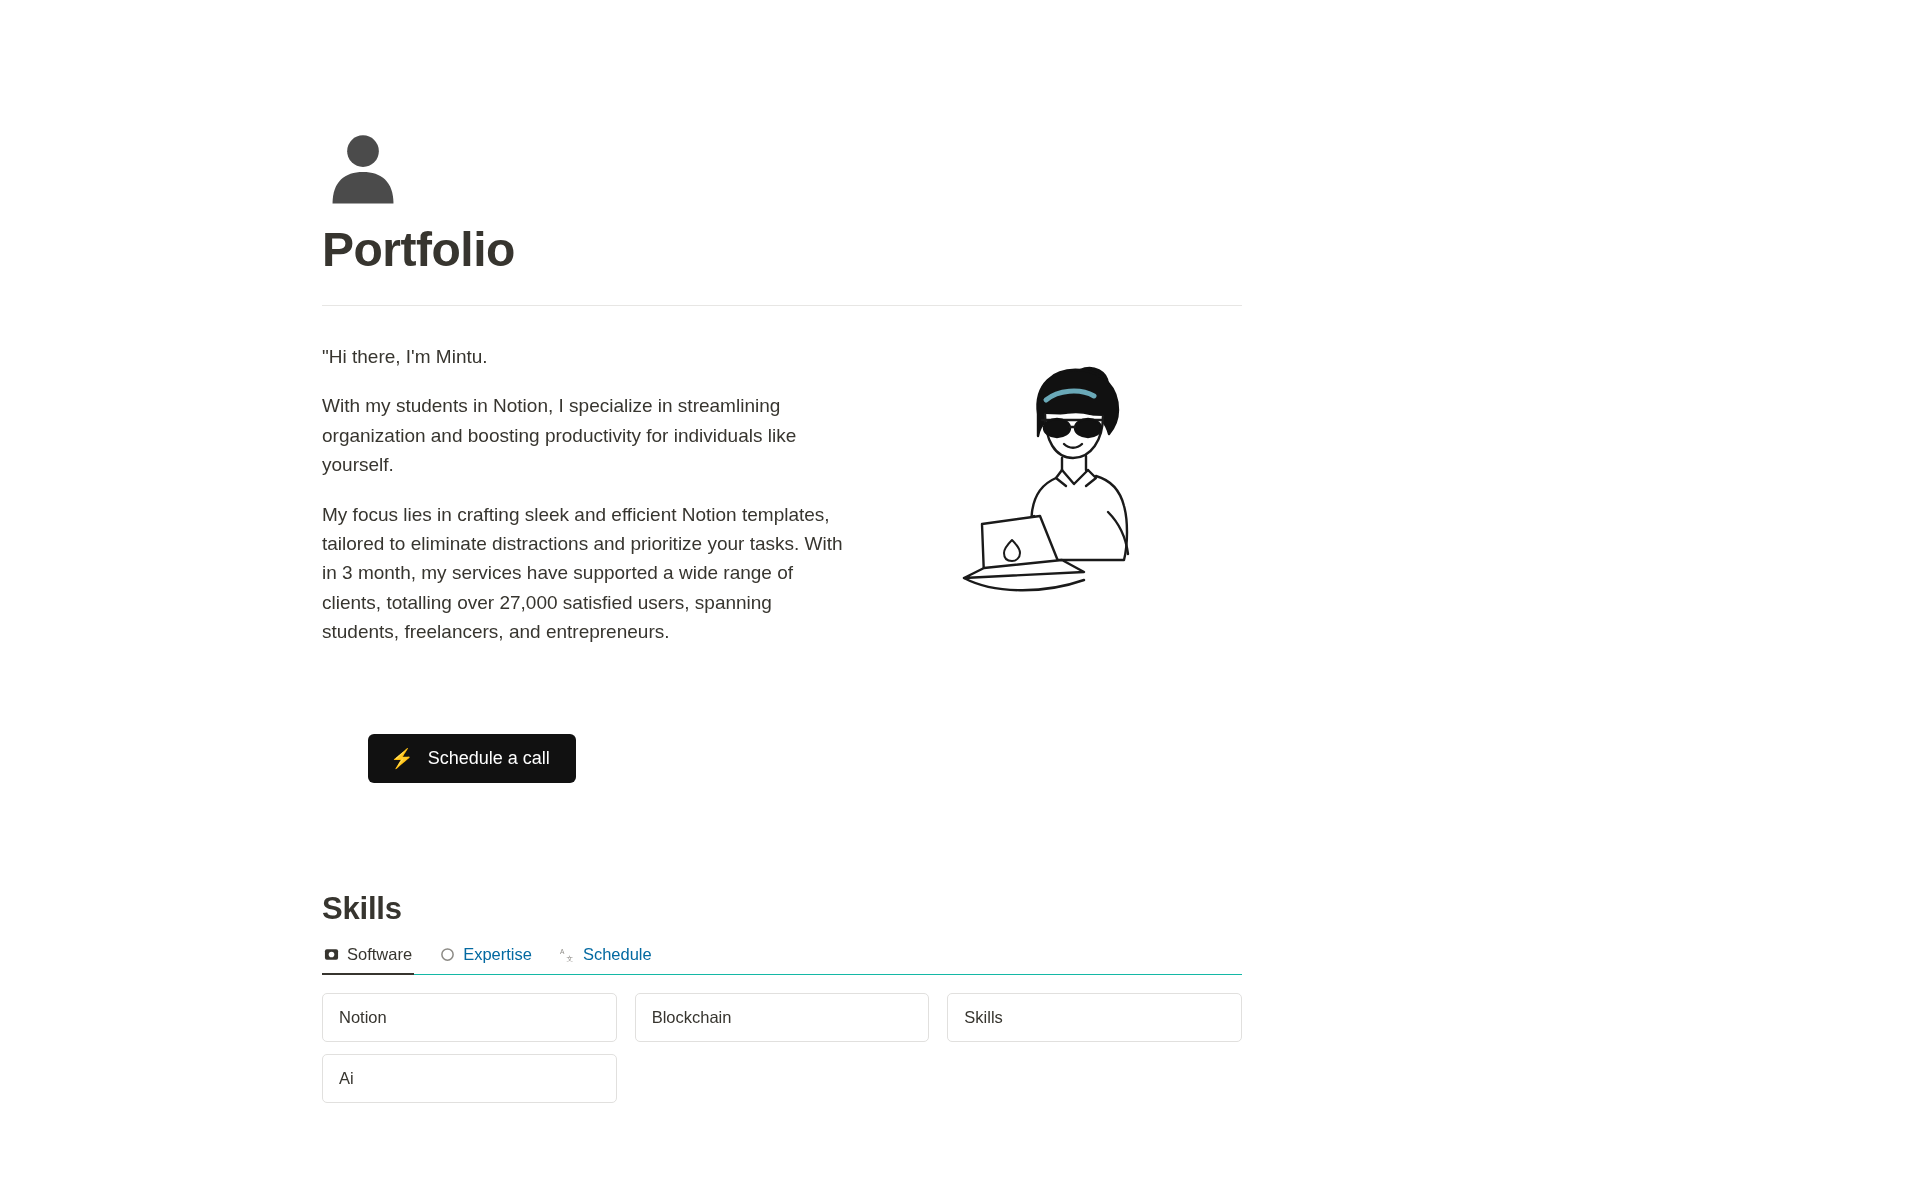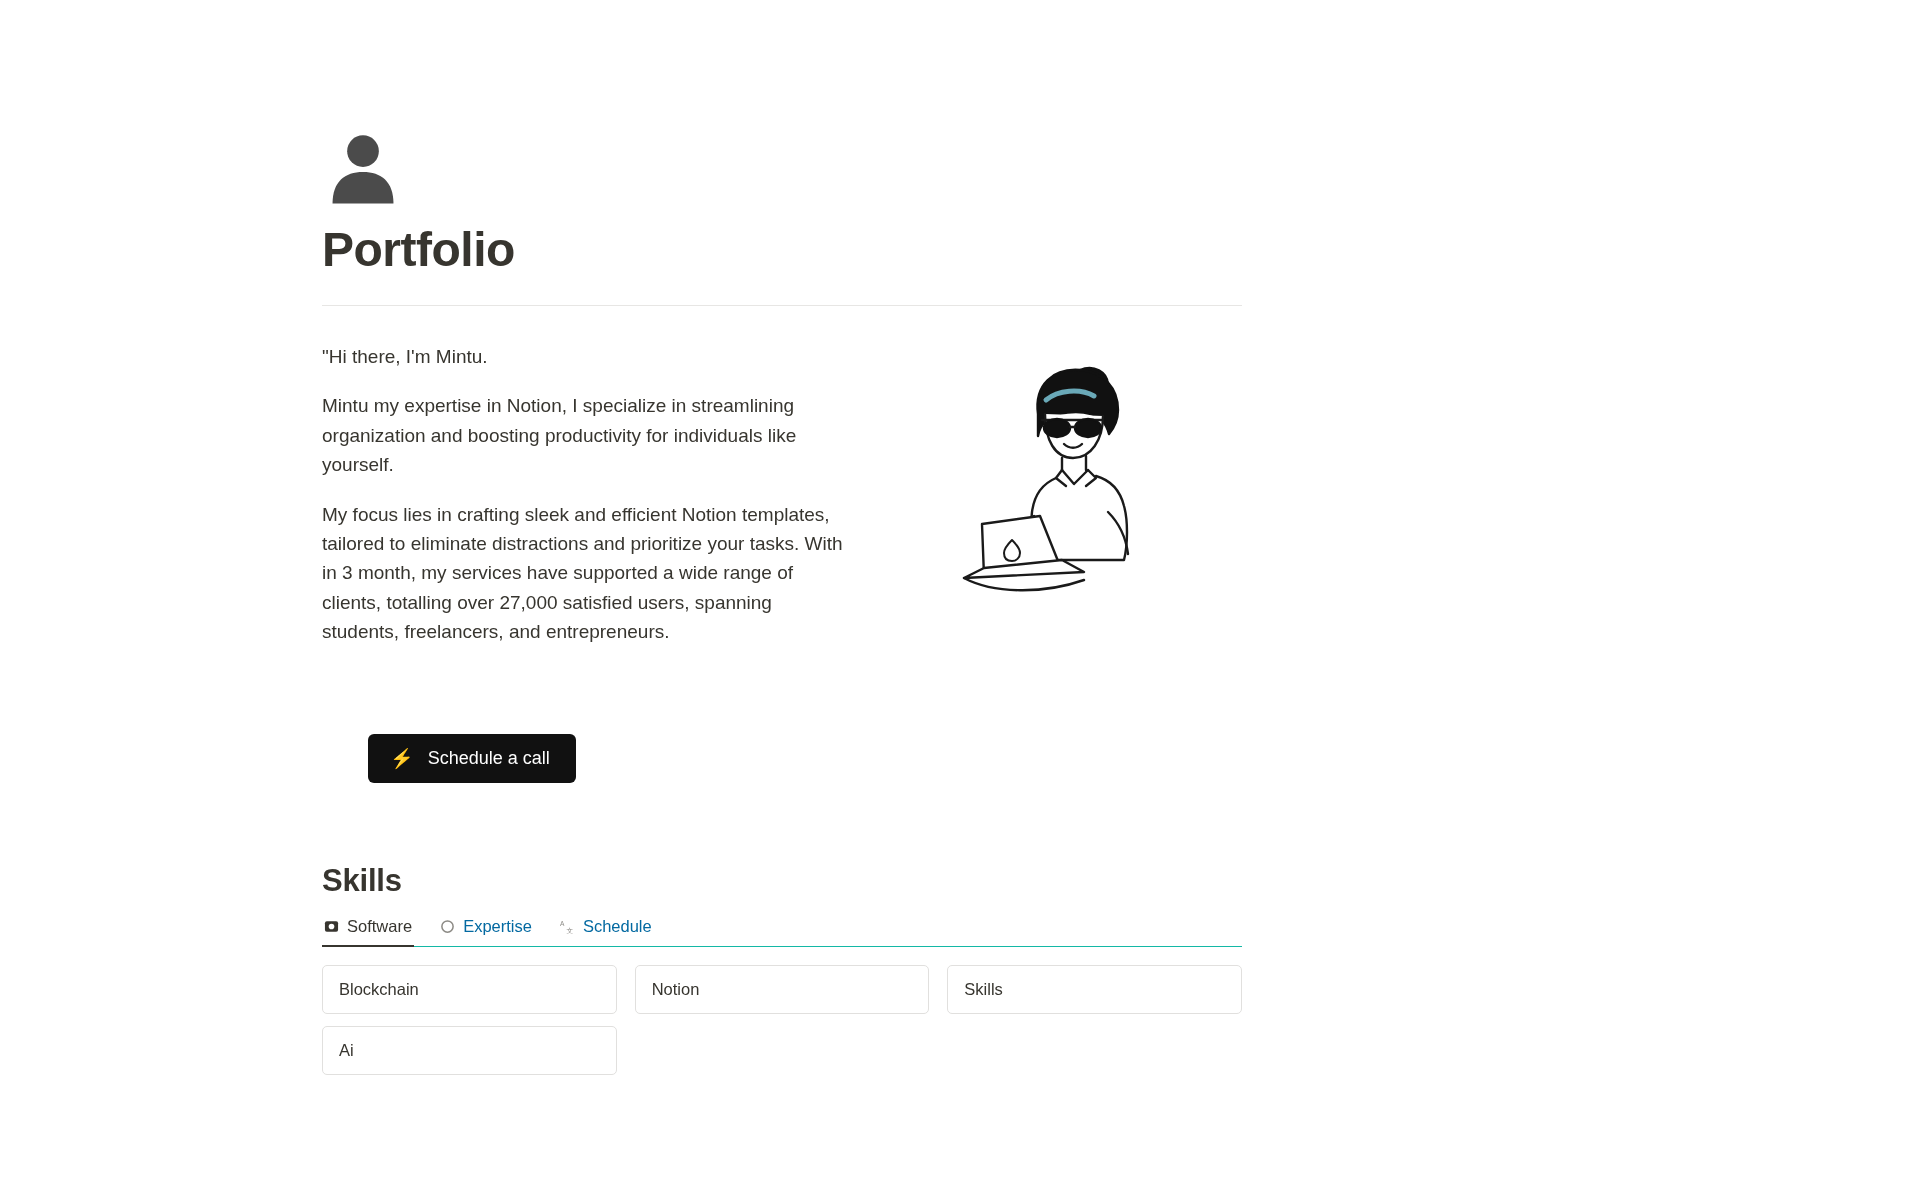--- a/index.html
+++ b/index.html
@@ -83,21 +83,21 @@
     color: #ffffff;
     border: none;
     border-radius: 6px;
     padding: 14px 26px 14px 22px;
     font-size: 18px;
     font-family: "Liberation Sans", sans-serif;
     cursor: pointer;
   }
   .cta-button .bolt { font-size: 19px; line-height: 1; }
   
-  .skills-section { margin-top: 80px; }
+  .skills-section { margin-top: 108px; }
   .skills-title {
     font-size: 31px;
     font-weight: bold;
     margin: 0 0 14px 0;
     letter-spacing: -0.2px;
     color: #37352f;
   }
   .tabs {
     display: flex;
     align-items: flex-end;
@@ -155,21 +155,21 @@
       <circle cx="32" cy="19" r="13" fill="#4b4b4b"></circle>
       <path d="M7 62 C7 44 17 36 32 36 C47 36 57 44 57 62 Z" fill="#4b4b4b"></path>
     </svg>
 
     <h1 class="page-title">Portfolio</h1>
     <div class="divider"></div>
 
     <div class="intro-wrap">
       <div class="intro-text">
         <p>"Hi there, I'm Mintu.</p>
-        <p>Mintu my expertise in Notion, I specialize in streamlining organization and boosting productivity for individuals like yourself.</p>
+        <p>With my students in Notion, I specialize in streamlining organization and boosting productivity for individuals like yourself.</p>
         <p>My focus lies in crafting sleek and efficient Notion templates, tailored to eliminate distractions and prioritize your tasks. With in 3 month, my services have supported a wide range of clients, totalling over 27,000 satisfied users, spanning students, freelancers, and entrepreneurs.</p>
       </div>
       <div class="illustration">
         <svg width="220" height="260" viewBox="0 0 220 260" fill="none" stroke="#1a1a1a" stroke-width="2.4" stroke-linecap="round" stroke-linejoin="round">
 
           <path d="M128 22 c14 -6 27 2 28 14 c1 11 -8 17 -17 16" fill="#111" stroke="#111"></path>
 
           <path d="M86 66 c-4 -30 16 -46 42 -44 c24 2 38 18 38 40 c0 10 -4 18 -9 24 c-3 -12 -10 -18 -18 -20 c-14 -4 -34 -2 -44 6 c-5 4 -8 10 -9 16 z" fill="#111" stroke="#111"></path>
 
           <path d="M94 52 c12 -10 34 -12 48 -4" stroke="#6aa9b8" stroke-width="5"></path>
@@ -237,24 +237,24 @@
                 <text x="0" y="7" font-size="7" fill="#8c8a85" font-family="'Liberation Sans', sans-serif">A</text>
                 <text x="7" y="15" font-size="7" fill="#8c8a85" font-family="'Liberation Sans', sans-serif">文</text>
               </svg>
           </span>
           <span>Schedule</span>
         </button>
       </div>
 
       <div class="skills-grid">
         <div class="skill-card">
+            <span>Notion</span>
+          </div>
+        <div class="skill-card">
             <span>Blockchain</span>
-          </div>
-        <div class="skill-card">
-            <span>Notion</span>
           </div>
         <div class="skill-card">
             <span>Skills</span>
           </div>
         <div class="skill-card">
             <span>Ai</span>
           </div>
       </div>
     </div>
 

